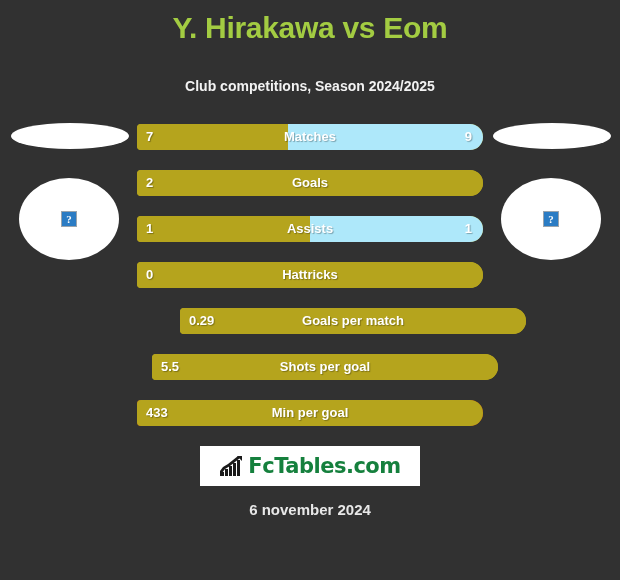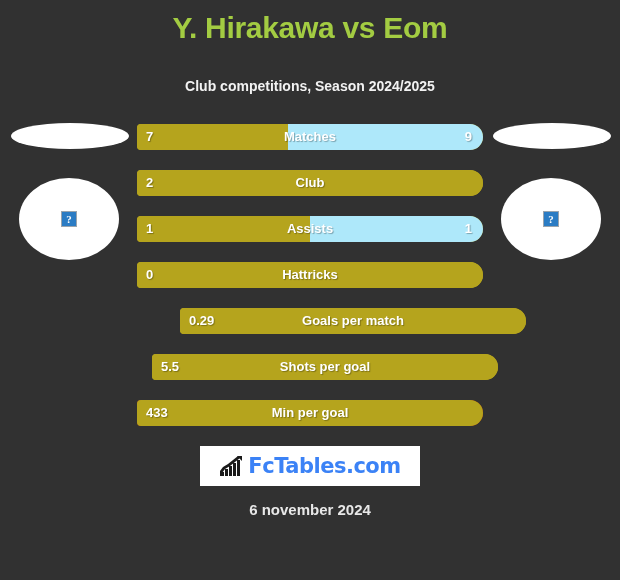--- a/index.html
+++ b/index.html
@@ -176,21 +176,21 @@
     align-items: center;
     justify-content: center;
     gap: 5px;
   }
   .logo-icon {
     display: block;
     width: 24px;
     height: 22px;
   }
   .logo-text {
-    color: #3b82f6;
+    color: #15803d;
     font-size: 21px;
     font-weight: bold;
     letter-spacing: -0.5px;
     line-height: 22px;
     font-family: "DejaVu Sans", sans-serif;
   }
   .date {
     position: absolute;
     left: 0;
     top: 500px;
@@ -231,21 +231,21 @@
         <div class="bar-home" style="width: 43.7%; background: rgb(181, 164, 29);"></div>
         <div class="bar-away" style="width: 56.3%; background: rgb(174, 232, 250);"></div>
         <span class="stat-home-val">7</span>
         <span class="stat-label">Matches</span>
         <span class="stat-away-val">9</span>
       </div>
       <div class="stat-row" style="background: rgb(181, 164, 29);">
         <div class="bar-home" style="width: 100%; background: rgb(181, 164, 29);"></div>
         <div class="bar-away" style="width: 0%; background: rgb(174, 232, 250);"></div>
         <span class="stat-home-val">2</span>
-        <span class="stat-label">Club</span>
+        <span class="stat-label">Goals</span>
         <span class="stat-away-val"></span>
       </div>
       <div class="stat-row" style="background: rgb(181, 164, 29);">
         <div class="bar-home" style="width: 50%; background: rgb(181, 164, 29);"></div>
         <div class="bar-away" style="width: 50%; background: rgb(174, 232, 250);"></div>
         <span class="stat-home-val">1</span>
         <span class="stat-label">Assists</span>
         <span class="stat-away-val">1</span>
       </div>
       <div class="stat-row" style="background: rgb(181, 164, 29);">

